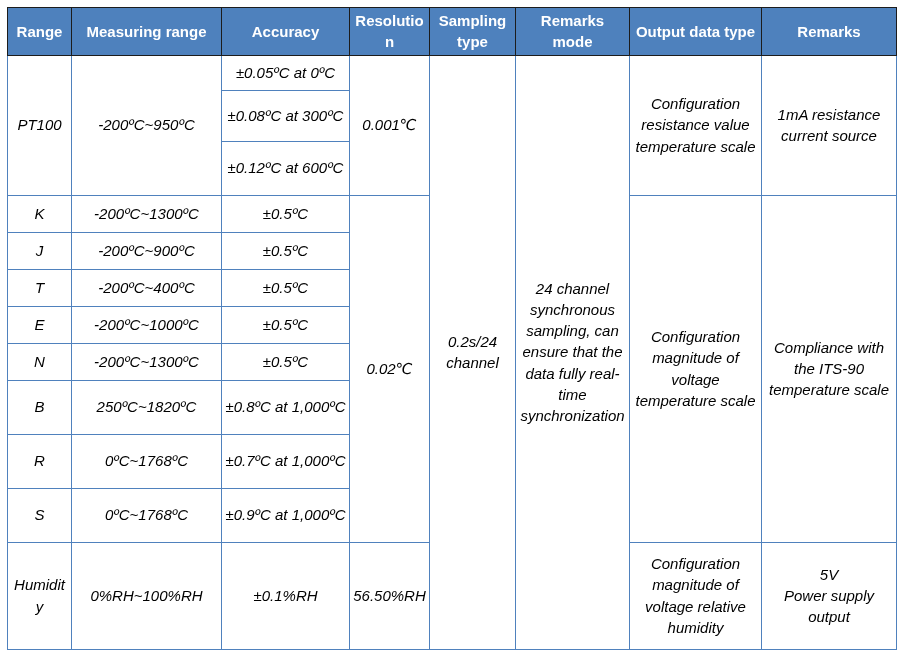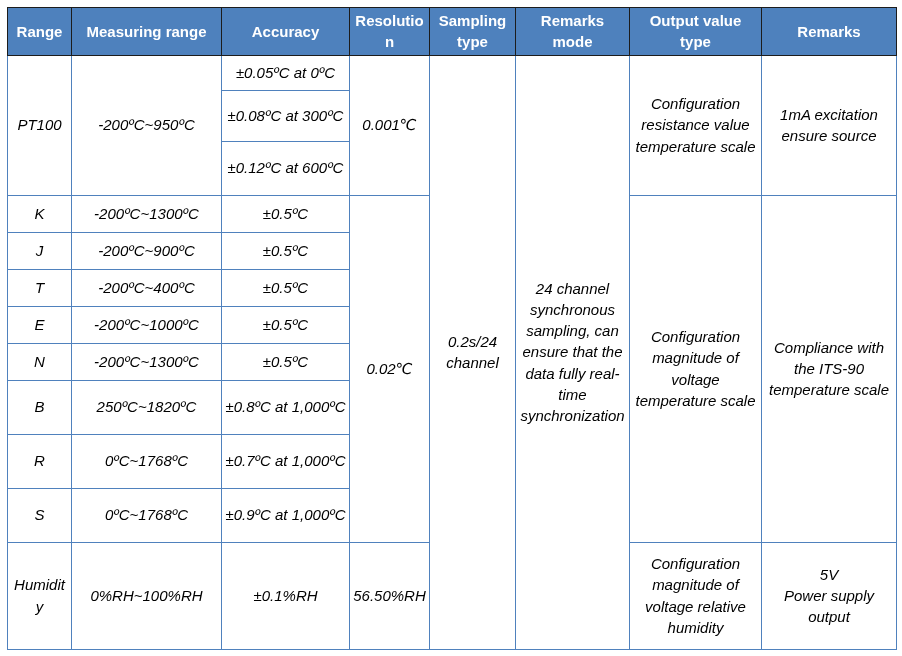--- a/index.html
+++ b/index.html
@@ -68,33 +68,33 @@
     </colgroup>
 
     <tbody>
         <tr class="r-head">
       <th>Range</th>
       <th>Measuring range</th>
       <th>Accuracy</th>
       <th>Resolution</th>
       <th>Sampling type</th>
       <th>Remarks mode</th>
-      <th>Output value type</th>
+      <th>Output data type</th>
       <th>Remarks</th>
     </tr>
 
     <tr class="r-pta">
       <td rowspan="3">PT100</td>
       <td rowspan="3">-200ºC~950ºC</td>
       <td>±0.05ºC at 0ºC</td>
       <td rowspan="3">0.001℃</td>
       <td rowspan="12">0.2s/24 channel</td>
       <td rowspan="12">24 channel synchronous sampling, can ensure that the data fully real-time synchronization</td>
       <td rowspan="3" class="bl-dark">Configuration resistance value temperature scale</td>
-      <td rowspan="3" class="bl-dark">1mA excitation ensure source</td>
+      <td rowspan="3" class="bl-dark">1mA resistance current source</td>
     </tr>
     <tr class="r-ptb">
       <td>±0.08ºC at 300ºC</td>
     </tr>
     <tr class="r-ptc">
       <td>±0.12ºC at 600ºC</td>
     </tr>
 
     <tr class="r-tc">
       <td>K</td>

